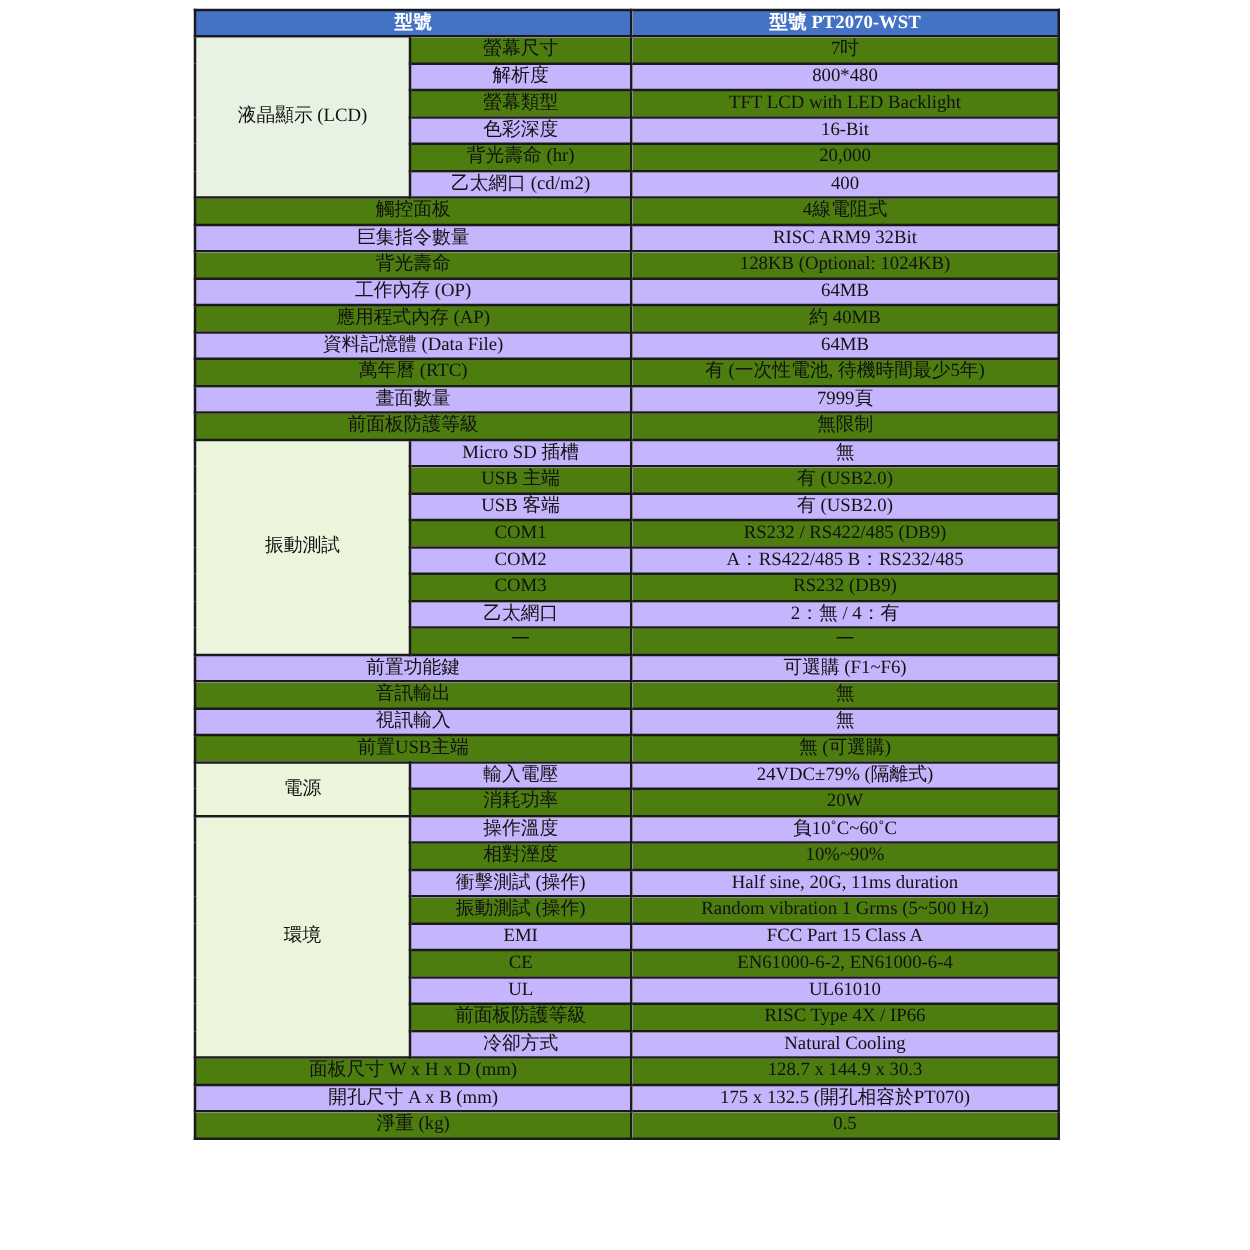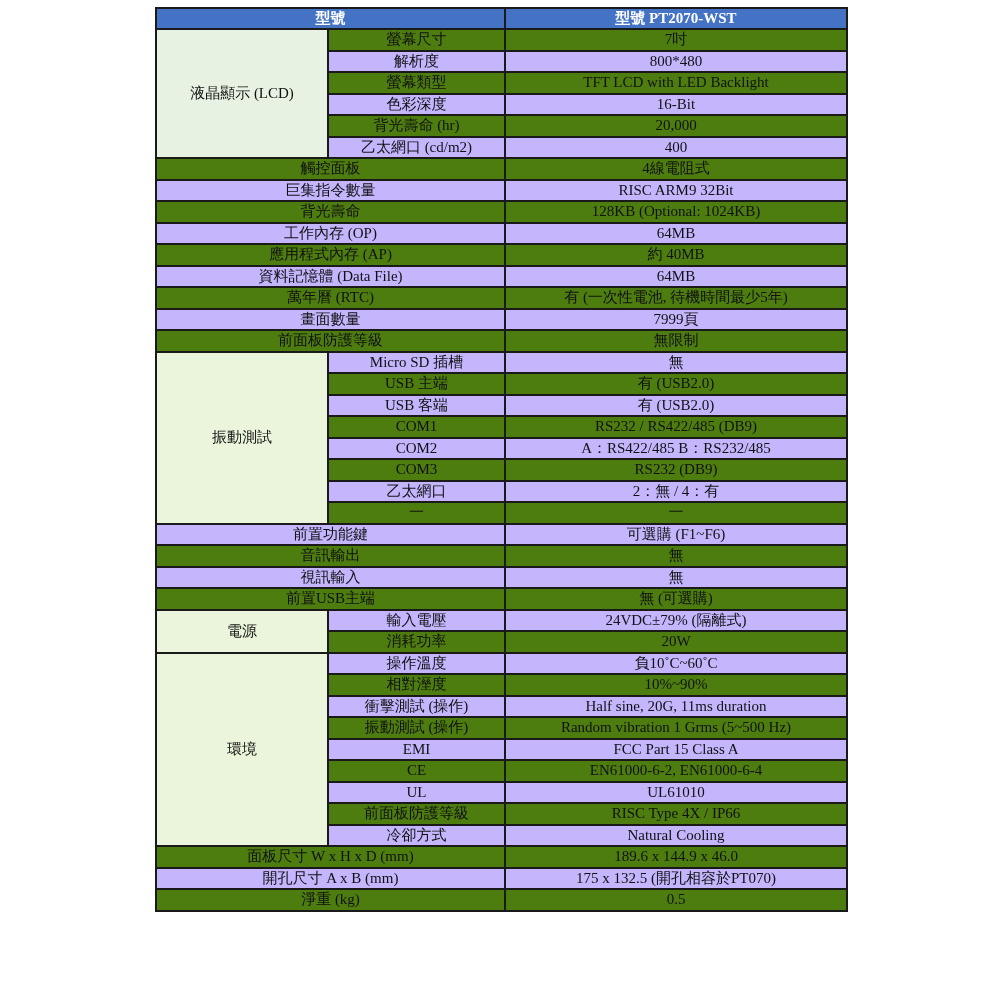--- a/index.html
+++ b/index.html
@@ -223,21 +223,21 @@
       <td>前面板防護等級</td>
       <td>RISC Type 4X / IP66</td>
     </tr>
     <tr class="row-blue">
       <td>冷卻方式</td>
       <td>Natural Cooling</td>
     </tr>
 
     <tr class="row-green">
       <td colspan="2">面板尺寸 W x H x D (mm)</td>
-      <td>189.6 x 144.9 x 46.0</td>
+      <td>128.7 x 144.9 x 30.3</td>
     </tr>
     <tr class="row-blue">
       <td colspan="2">開孔尺寸 A x B (mm)</td>
       <td>175 x 132.5 (開孔相容於PT070)</td>
     </tr>
     <tr class="row-green">
       <td colspan="2">淨重 (kg)</td>
       <td>0.5</td>
     </tr>
   </tbody>

